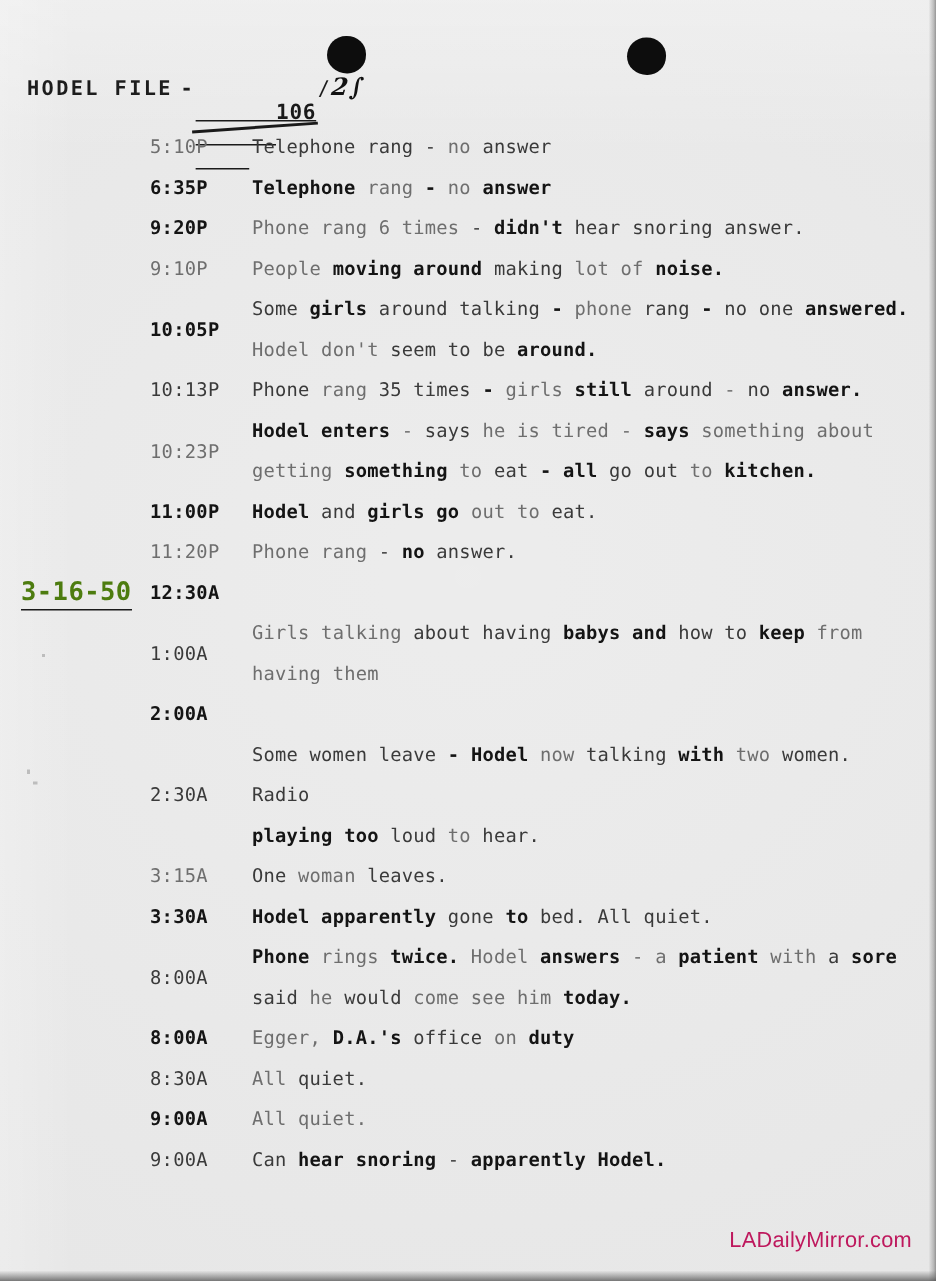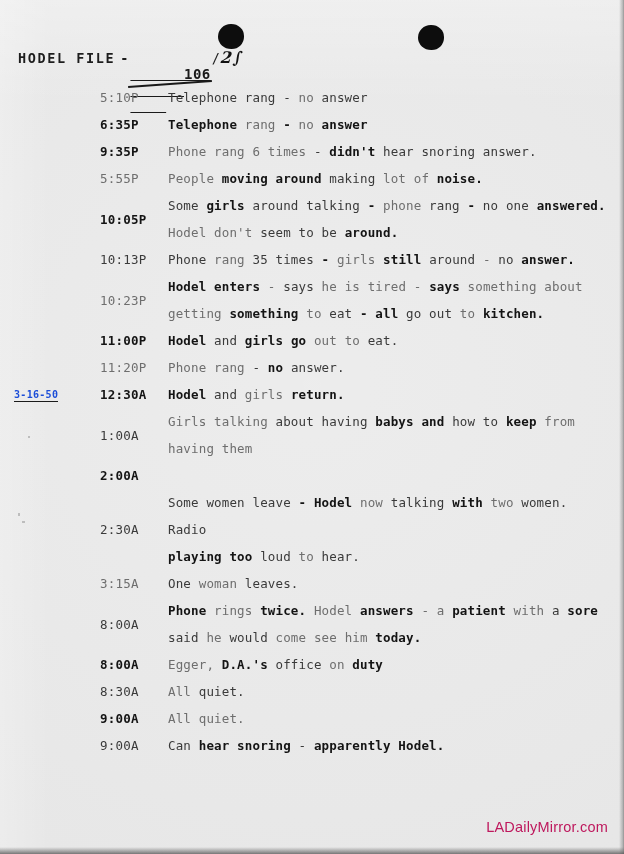--- a/index.html
+++ b/index.html
@@ -122,23 +122,23 @@
   }
   .log-row {
     display: flex;
     align-items: center;
     min-height: 27px;
   }
   .date-cell {
     width: 100px;
     padding-left: 14px;
     box-sizing: border-box;
-    font-size: 10px;
-    font-weight: 700;
-    color: #1d4ed8;
+    font-size: 17px;
+    font-weight: 700;
+    color: #4d7c0f;
     letter-spacing: 0.3px;
     white-space: nowrap;
     flex: none;
   }
   .date-cell .date-underline {
     border-bottom: 1.6px solid #1b1b1b;
     padding-bottom: 1px;
   }
   .time-cell {
     width: 68px;
@@ -217,26 +217,26 @@
         <div class="time-cell"><span class="ink-light">5:10P</span></div>
         <div class="text-cell"><span class="ink-mid">Telephone</span> <span class="ink-mid">rang</span> <span class="ink-mid">-</span> <span class="ink-light">no</span> <span class="ink-mid">answer</span></div>
       </div>
       <div class="log-row">
         <div class="date-cell"></div>
         <div class="time-cell"><span class="ink-dark">6:35P</span></div>
         <div class="text-cell"><span class="ink-dark">Telephone</span> <span class="ink-light">rang</span> <span class="ink-dark">-</span> <span class="ink-light">no</span> <span class="ink-dark">answer</span></div>
       </div>
       <div class="log-row">
         <div class="date-cell"></div>
-        <div class="time-cell"><span class="ink-dark">9:35P</span></div>
+        <div class="time-cell"><span class="ink-dark">9:20P</span></div>
         <div class="text-cell"><span class="ink-light">Phone</span> <span class="ink-light">rang</span> <span class="ink-light">6</span> <span class="ink-light">times</span> <span class="ink-mid">-</span> <span class="ink-dark">didn't</span> <span class="ink-mid">hear</span> <span class="ink-mid">snoring</span> <span class="ink-mid">answer.</span></div>
       </div>
       <div class="log-row">
         <div class="date-cell"></div>
-        <div class="time-cell"><span class="ink-light">5:55P</span></div>
+        <div class="time-cell"><span class="ink-light">9:10P</span></div>
         <div class="text-cell"><span class="ink-light">People</span> <span class="ink-dark">moving</span> <span class="ink-dark">around</span> <span class="ink-mid">making</span> <span class="ink-light">lot</span> <span class="ink-light">of</span> <span class="ink-dark">noise.</span></div>
       </div>
       <div class="log-row">
         <div class="date-cell"></div>
         <div class="time-cell"><span class="ink-dark">10:05P</span></div>
         <div class="text-cell"><span class="ink-mid">Some</span> <span class="ink-dark">girls</span> <span class="ink-mid">around</span> <span class="ink-mid">talking</span> <span class="ink-dark">-</span> <span class="ink-light">phone</span> <span class="ink-mid">rang</span> <span class="ink-dark">-</span> <span class="ink-mid">no</span> <span class="ink-mid">one</span> <span class="ink-dark">answered.</span><span class="cont"><span class="ink-light">Hodel</span> <span class="ink-light">don't</span> <span class="ink-mid">seem</span> <span class="ink-mid">to</span> <span class="ink-mid">be</span> <span class="ink-dark">around.</span></span></div>
       </div>
       <div class="log-row">
         <div class="date-cell"></div>
         <div class="time-cell"><span class="ink-mid">10:13P</span></div>
@@ -253,40 +253,44 @@
         <div class="text-cell"><span class="ink-dark">Hodel</span> <span class="ink-mid">and</span> <span class="ink-dark">girls</span> <span class="ink-dark">go</span> <span class="ink-light">out</span> <span class="ink-light">to</span> <span class="ink-mid">eat.</span></div>
       </div>
       <div class="log-row">
         <div class="date-cell"></div>
         <div class="time-cell"><span class="ink-light">11:20P</span></div>
         <div class="text-cell"><span class="ink-light">Phone</span> <span class="ink-light">rang</span> <span class="ink-mid">-</span> <span class="ink-dark">no</span> <span class="ink-mid">answer.</span></div>
       </div>
       <div class="log-row">
         <div class="date-cell"><span class="date-underline">3-16-50</span></div>
         <div class="time-cell"><span class="ink-dark">12:30A</span></div>
-        <div class="text-cell"><span class="ink-dark">Hodel</span> <span class="ink-mid">and</span> <span class="ink-light">girls</span> <span class="ink-dark">return.</span></div>
       </div>
       <div class="log-row">
         <div class="date-cell"></div>
         <div class="time-cell"><span class="ink-mid">1:00A</span></div>
         <div class="text-cell"><span class="ink-light">Girls</span> <span class="ink-light">talking</span> <span class="ink-mid">about</span> <span class="ink-mid">having</span> <span class="ink-dark">babys</span> <span class="ink-dark">and</span> <span class="ink-mid">how</span> <span class="ink-mid">to</span> <span class="ink-dark">keep</span> <span class="ink-light">from</span><span class="cont"><span class="ink-light">having</span> <span class="ink-light">them</span></span></div>
       </div>
       <div class="log-row">
         <div class="date-cell"></div>
         <div class="time-cell"><span class="ink-dark">2:00A</span></div>
       </div>
       <div class="log-row">
         <div class="date-cell"></div>
         <div class="time-cell"><span class="ink-mid">2:30A</span></div>
         <div class="text-cell"><span class="ink-mid">Some</span> <span class="ink-mid">women</span> <span class="ink-mid">leave</span> <span class="ink-dark">-</span> <span class="ink-dark">Hodel</span> <span class="ink-light">now</span> <span class="ink-mid">talking</span> <span class="ink-dark">with</span> <span class="ink-light">two</span> <span class="ink-mid">women.</span> <span class="ink-mid"></span> <span class="ink-mid">Radio</span><span class="cont"><span class="ink-dark">playing</span> <span class="ink-dark">too</span> <span class="ink-mid">loud</span> <span class="ink-light">to</span> <span class="ink-mid">hear.</span></span></div>
       </div>
       <div class="log-row">
         <div class="date-cell"></div>
         <div class="time-cell"><span class="ink-light">3:15A</span></div>
         <div class="text-cell"><span class="ink-mid">One</span> <span class="ink-light">woman</span> <span class="ink-mid">leaves.</span></div>
+      </div>
+      <div class="log-row">
+        <div class="date-cell"></div>
+        <div class="time-cell"><span class="ink-dark">3:30A</span></div>
+        <div class="text-cell"><span class="ink-dark">Hodel</span> <span class="ink-dark">apparently</span> <span class="ink-mid">gone</span> <span class="ink-dark">to</span> <span class="ink-mid">bed.</span> <span class="ink-dark"></span> <span class="ink-mid">All</span> <span class="ink-mid">quiet.</span></div>
       </div>
       <div class="log-row">
         <div class="date-cell"></div>
         <div class="time-cell"><span class="ink-mid">8:00A</span></div>
         <div class="text-cell"><span class="ink-dark">Phone</span> <span class="ink-light">rings</span> <span class="ink-dark">twice.</span> <span class="ink-light"></span> <span class="ink-light">Hodel</span> <span class="ink-dark">answers</span> <span class="ink-light">-</span> <span class="ink-light">a</span> <span class="ink-dark">patient</span> <span class="ink-light">with</span> <span class="ink-mid">a</span> <span class="ink-dark">sore</span><span class="cont"><span class="ink-mid">said</span> <span class="ink-light">he</span> <span class="ink-mid">would</span> <span class="ink-light">come</span> <span class="ink-light">see</span> <span class="ink-light">him</span> <span class="ink-dark">today.</span></span></div>
       </div>
       <div class="log-row">
         <div class="date-cell"></div>
         <div class="time-cell"><span class="ink-dark">8:00A</span></div>
         <div class="text-cell"><span class="ink-light">Egger,</span> <span class="ink-dark">D.A.'s</span> <span class="ink-mid">office</span> <span class="ink-light">on</span> <span class="ink-dark">duty</span></div>

